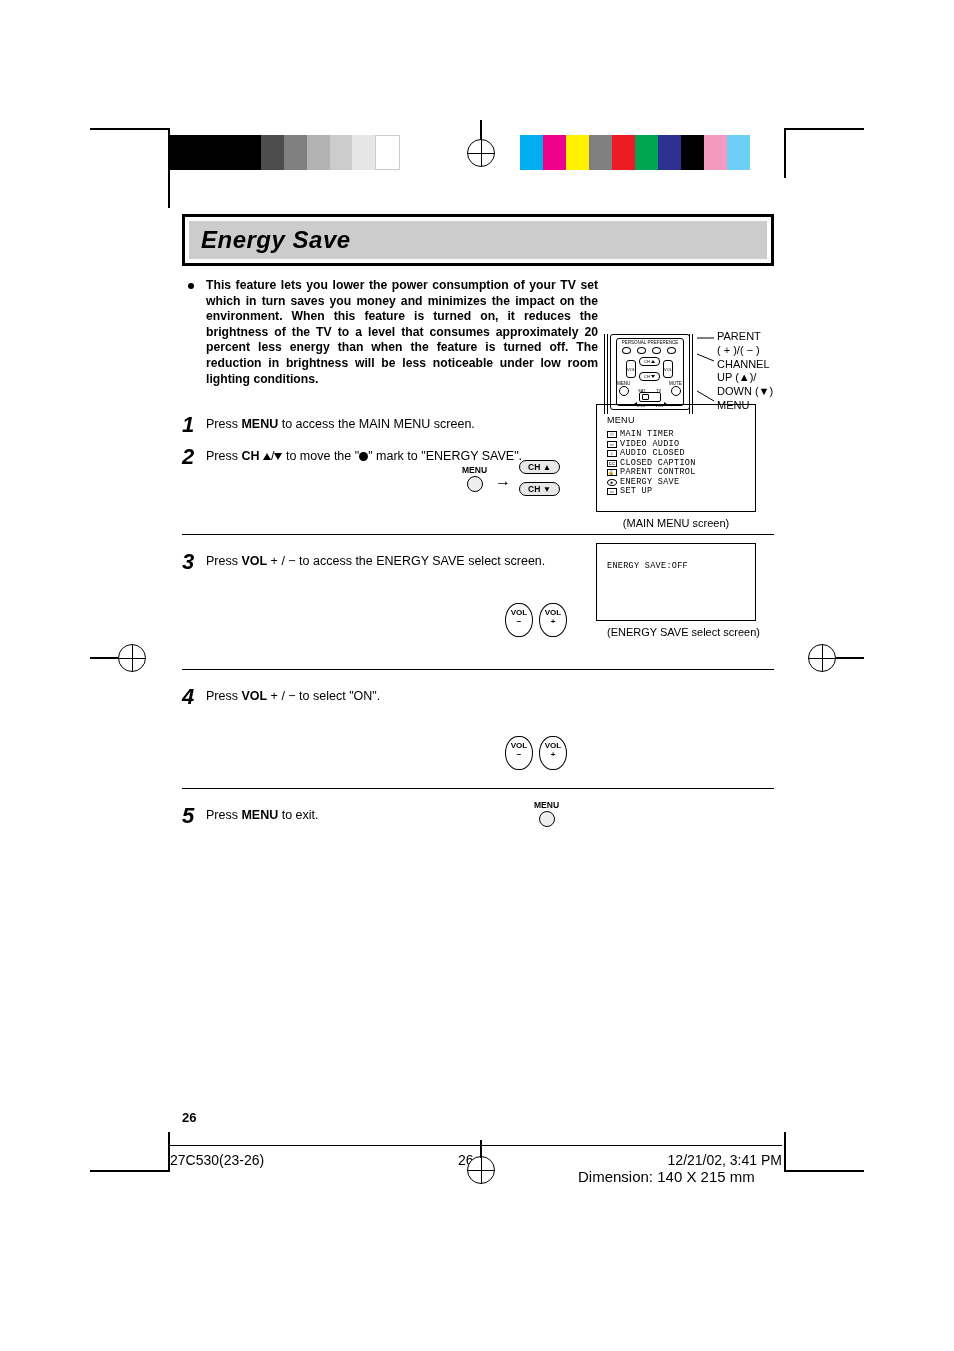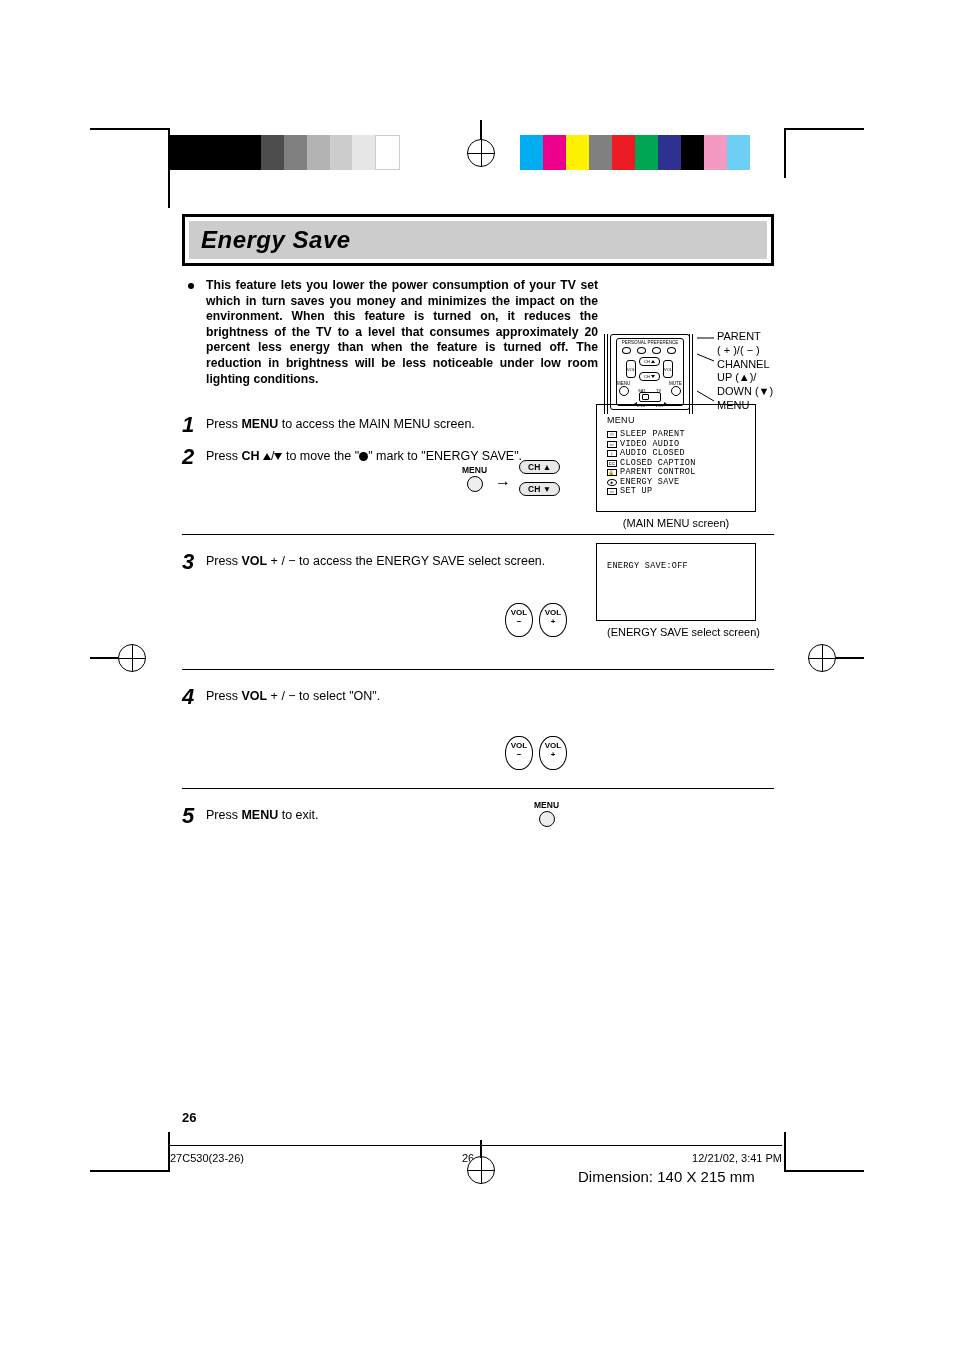--- a/index.html
+++ b/index.html
@@ -284,21 +284,21 @@
   }
   .reg-bottom::before, .reg-bottom::after { content:""; position:absolute; background:#000; }
   .reg-bottom::before { width:100%; height:1px; top:50%; }
   .reg-bottom::after { width:1px; height:100%; left:50%; }
   .reg-bottom-tick { position:absolute; left:480px; top:1140px; width:2px; height:18px; background:#000; }
   .footer-line {
     position:absolute; left: 170px; top: 1145px; width: 612px; height: 0;
     border-top: 1px solid #000;
   }
   .footer-text {
-    position:absolute; left: 170px; top: 1152px; width: 612px; font-size: 11px;
+    position:absolute; left: 170px; top: 1152px; width: 612px; font-size: 14px;
     display:flex; justify-content: space-between;
   }
   .footer-text .fr { text-align:right; }
   .dim-line {
     position:absolute; left: 578px; top: 1168px; font-size: 15px;
   }
 
   .tri-up { display:inline-block; width:0;height:0;border-left:4px solid transparent;border-right:4px solid transparent;border-bottom:7px solid #000; vertical-align:middle; }
   .tri-down { display:inline-block; width:0;height:0;border-left:4px solid transparent;border-right:4px solid transparent;border-top:7px solid #000; vertical-align:middle; }
   .filled-circle { display:inline-block; width:9px; height:9px; background:#000; border-radius:50%; vertical-align:middle; }
@@ -438,21 +438,21 @@
           <span class="ch-btn"><span>CH ▲</span></span>
           <span class="ch-btn"><span>CH ▼</span></span>
         </span>
       </div>
 
       <div class="right-col">
         <div class="osd-box">
           <div class="menu-hdr">MENU</div>
           <div class="row">
               <span class="ic">⏲</span>
-              <span>SLEEP PARENT</span>
+              <span>MAIN TIMER</span>
             </div>
           <div class="row">
               <span class="ic">▭</span>
               <span>VIDEO AUDIO</span>
             </div>
           <div class="row">
               <span class="ic">♪</span>
               <span>AUDIO CLOSED</span>
             </div>
           <div class="row">

